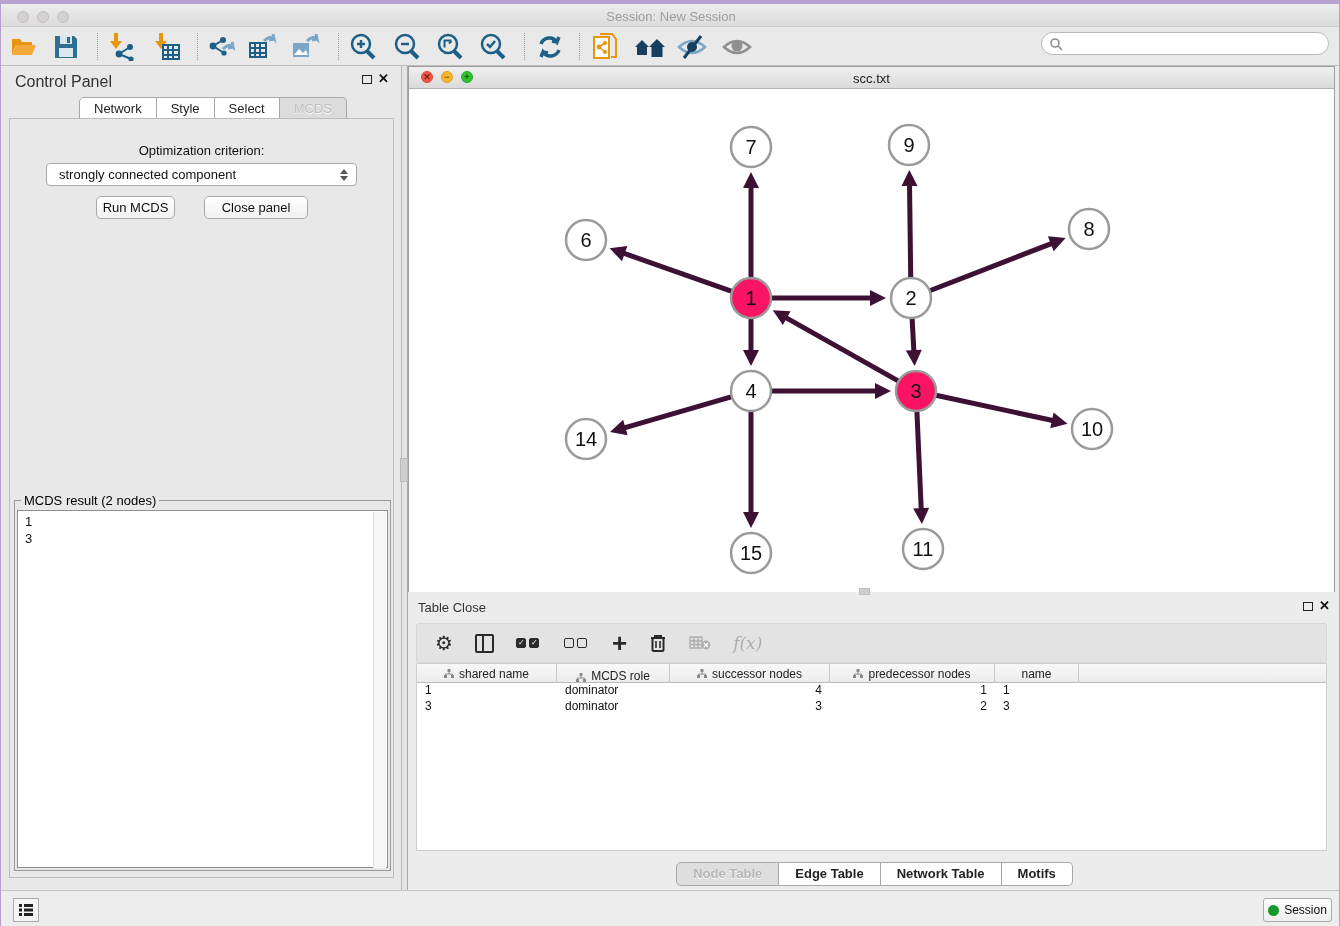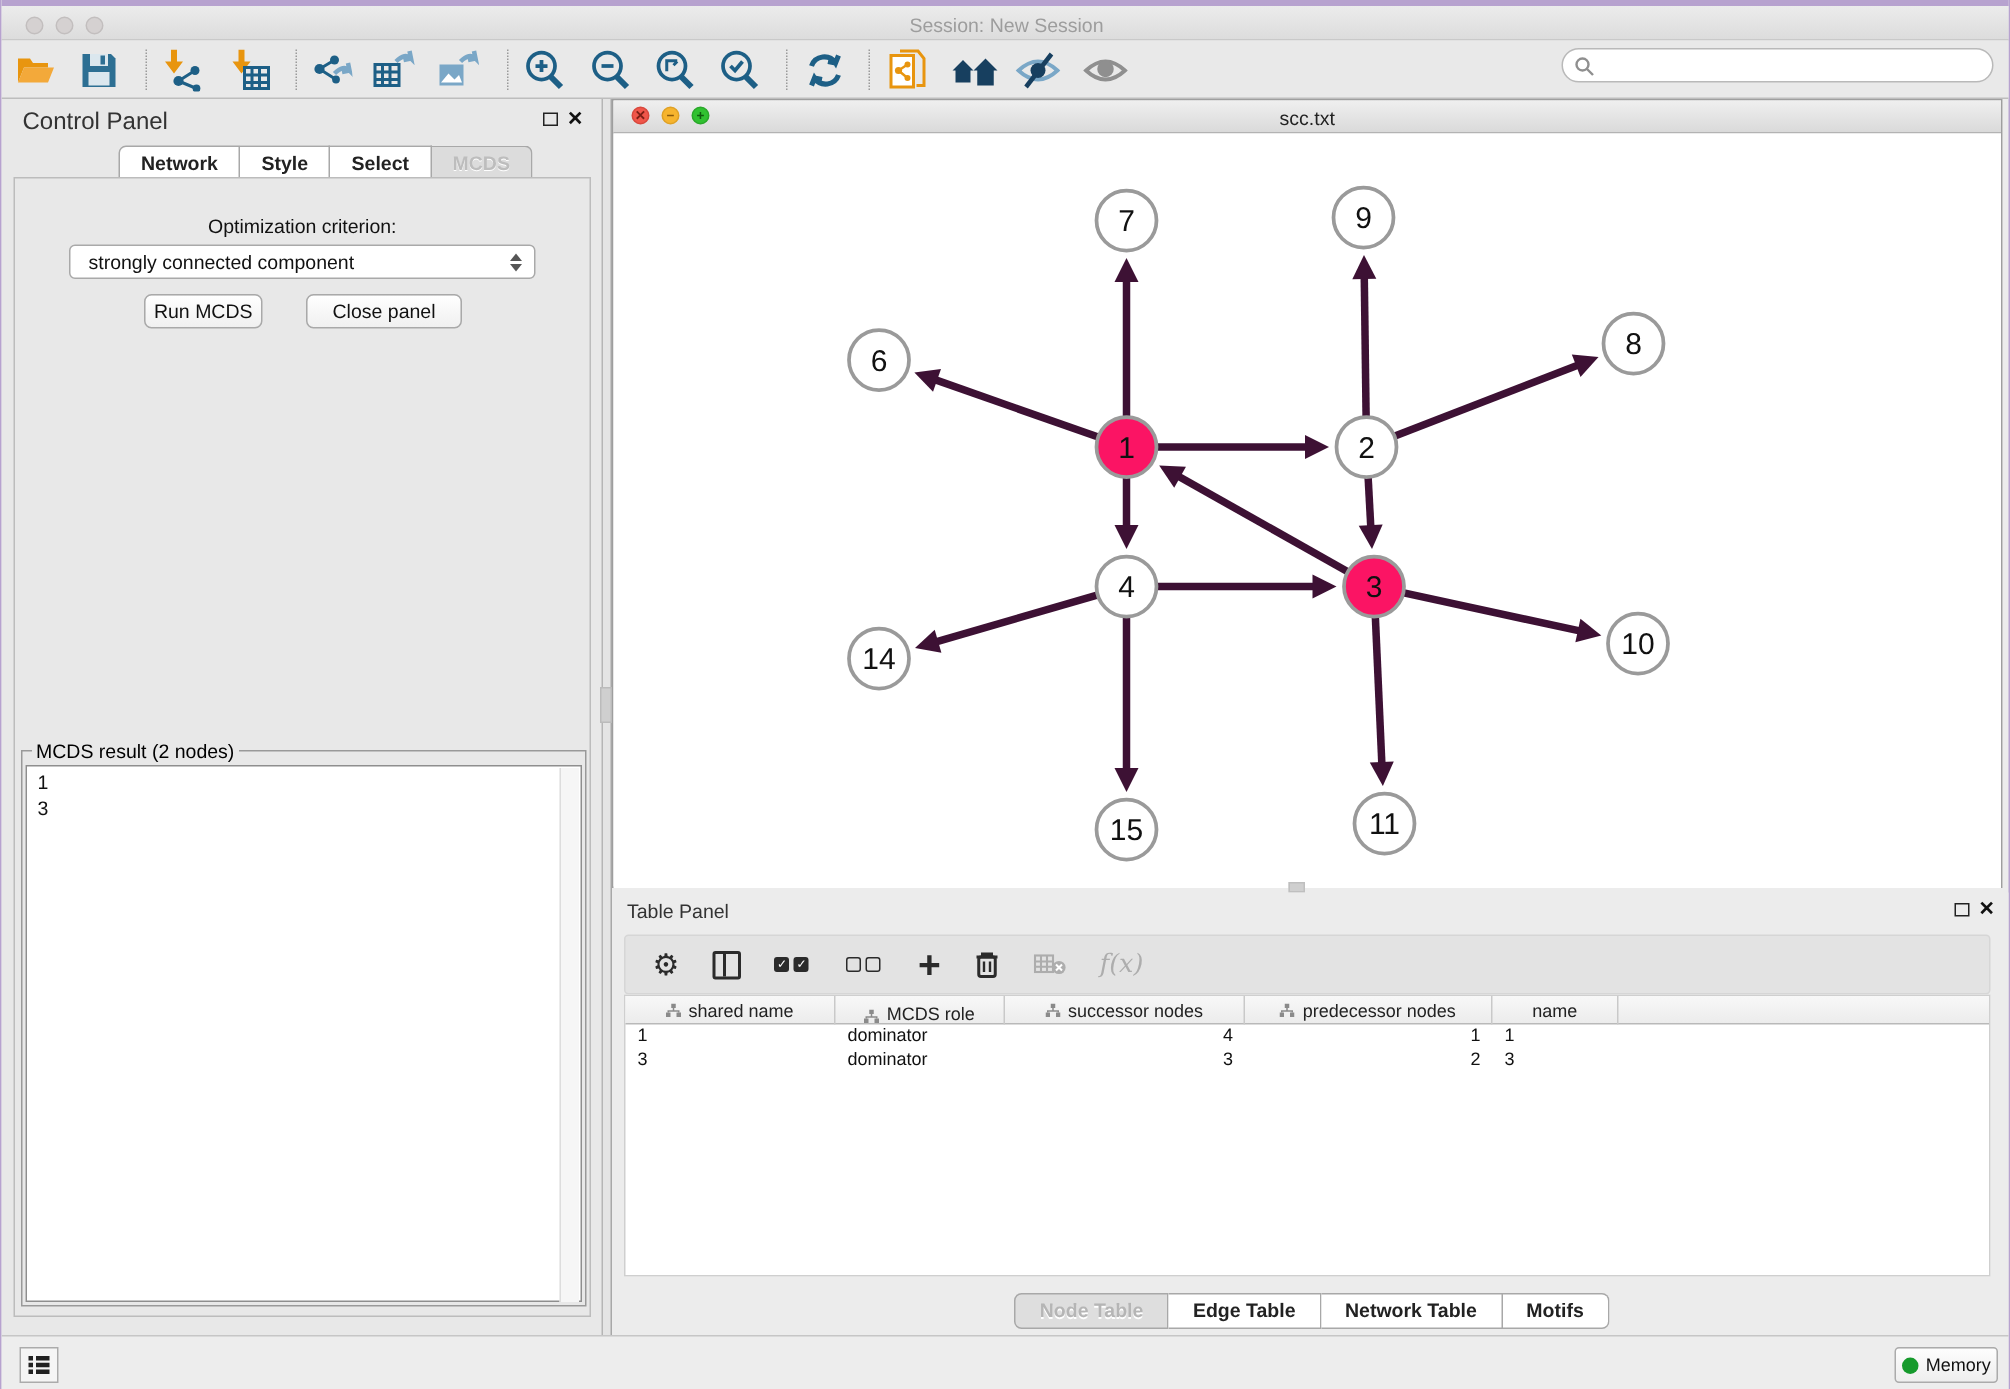--- a/index.html
+++ b/index.html
@@ -25,21 +25,21 @@
   .searchbox input { border:none; outline:none; flex:1; font-size:12px; height:18px; background:transparent;
                      font-family:"Liberation Sans",sans-serif; }
 
   
   .control-panel { left:0; top:66px; width:401px; height:824px; background:#e8e8e8; border-right:1px solid #b5b5b5; }
   .cp-title { left:14px; top:7px; font-size:16px; color:#333; }
   .float-icon { width:10px; height:9px; border:1.5px solid #222; }
   .close-x { font-size:13px; font-weight:bold; color:#111; line-height:10px; }
   .cp-tabs { left:78px; top:31px; height:22px; display:flex; }
   .cp-tab { border:1px solid #a8a8a8; border-left:none; background:#fff; padding:0 14px; font-size:13px;
-            font-weight:bold; color:#222; display:flex; align-items:center; }
+            font-weight:normal; color:#222; display:flex; align-items:center; }
   .cp-tab:first-child { border-left:1px solid #a8a8a8; border-radius:5px 0 0 0; }
   .cp-tab.selected { background:#dcdcdc; color:#bdbdbd; border-radius:0 5px 0 0; text-shadow:0 1px 0 #fff; }
   .cp-body { left:8px; top:52px; width:385px; height:760px; border:1px solid #bcbcbc; background:#e8e8e8; }
   .opt-label { width:100%; top:24px; text-align:center; font-size:13px; color:#111; }
   .cp-select { left:36px; top:44px; width:311px; height:23px; background:#fff; border:1px solid #a9a9a9;
                border-radius:4px; display:flex; align-items:center; padding:0 8px 0 12px; font-size:13px; color:#111; }
   .stepper { margin-left:auto; display:flex; flex-direction:column; gap:2px; }
   .stepper i { width:0; height:0; border-left:4px solid transparent; border-right:4px solid transparent; display:block; }
   .stepper .up { border-bottom:5px solid #555; }
   .stepper .dn { border-top:5px solid #555; }
@@ -351,21 +351,21 @@
         <circle cx="342" cy="464" r="20" fill="#ffffff" stroke="#9a9a9a" stroke-width="2.5"></circle>
         <text x="342" y="471" text-anchor="middle" font-size="20" fill="#111" font-family="&quot;Liberation Sans&quot;, sans-serif">15</text>
         <circle cx="514" cy="460" r="20" fill="#ffffff" stroke="#9a9a9a" stroke-width="2.5"></circle>
         <text x="514" y="467" text-anchor="middle" font-size="20" fill="#111" font-family="&quot;Liberation Sans&quot;, sans-serif">11</text>
       </svg>
   </div>
 
   <div class="abs h-split-handle"></div>
 
   <div class="abs table-panel">
-    <div class="abs tp-title">Table Panel</div>
+    <div class="abs tp-title">Table Close</div>
     <div class="abs" style="left:895px; top:7px">
         <div class="float-icon"></div>
       </div>
     <div class="abs close-x" style="left:911px; top:6px">✕</div>
 
     <div class="abs tp-toolbar">
       <span class="tp-icon gear-glyph">⚙</span>
       <span class="tp-icon">
           <span class="cols-icon">
             <i></i>
@@ -485,17 +485,17 @@
             <rect x="6" y="1" width="9" height="3"></rect>
             <rect x="1" y="5.5" width="3" height="3"></rect>
             <rect x="6" y="5.5" width="9" height="3"></rect>
             <rect x="1" y="10" width="3" height="3"></rect>
             <rect x="6" y="10" width="9" height="3"></rect>
           </g>
         </svg>
     </div>
     <div class="abs memory-btn">
       <span class="mem-dot"></span>
-      <span>Memory</span>
+      <span>Session</span>
     </div>
   </div>
 
 </div>
 
 </body></html>

